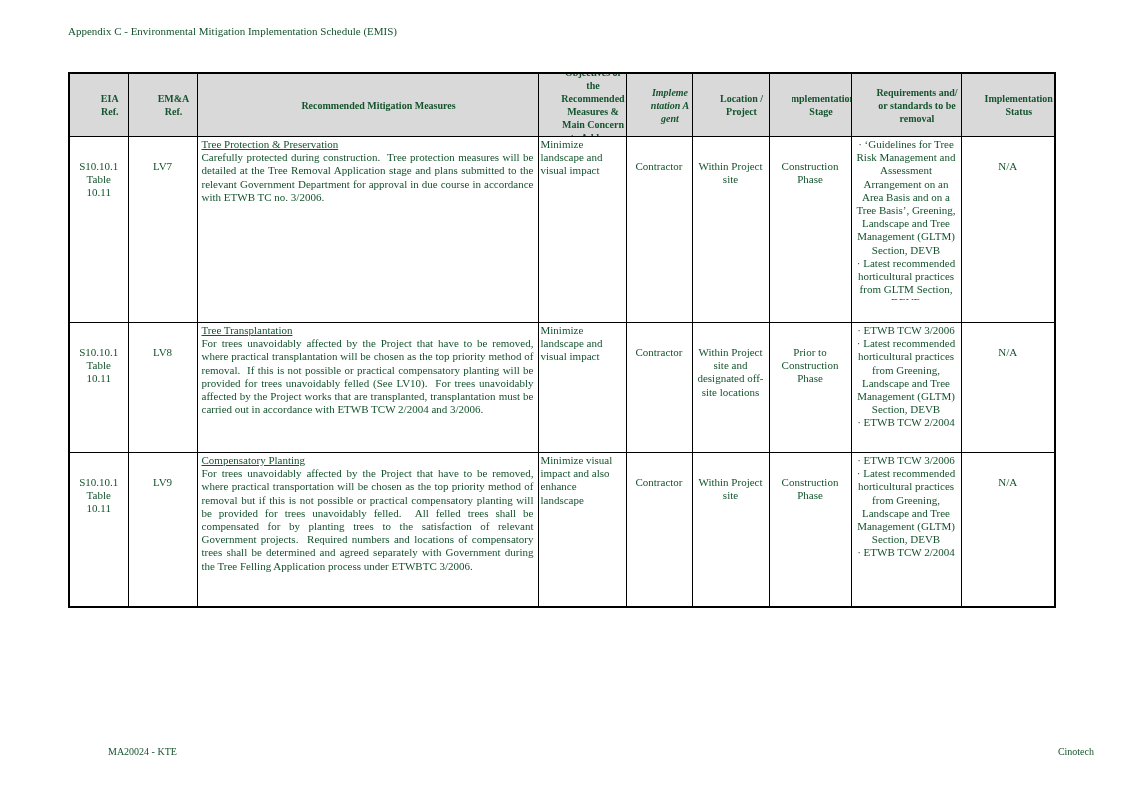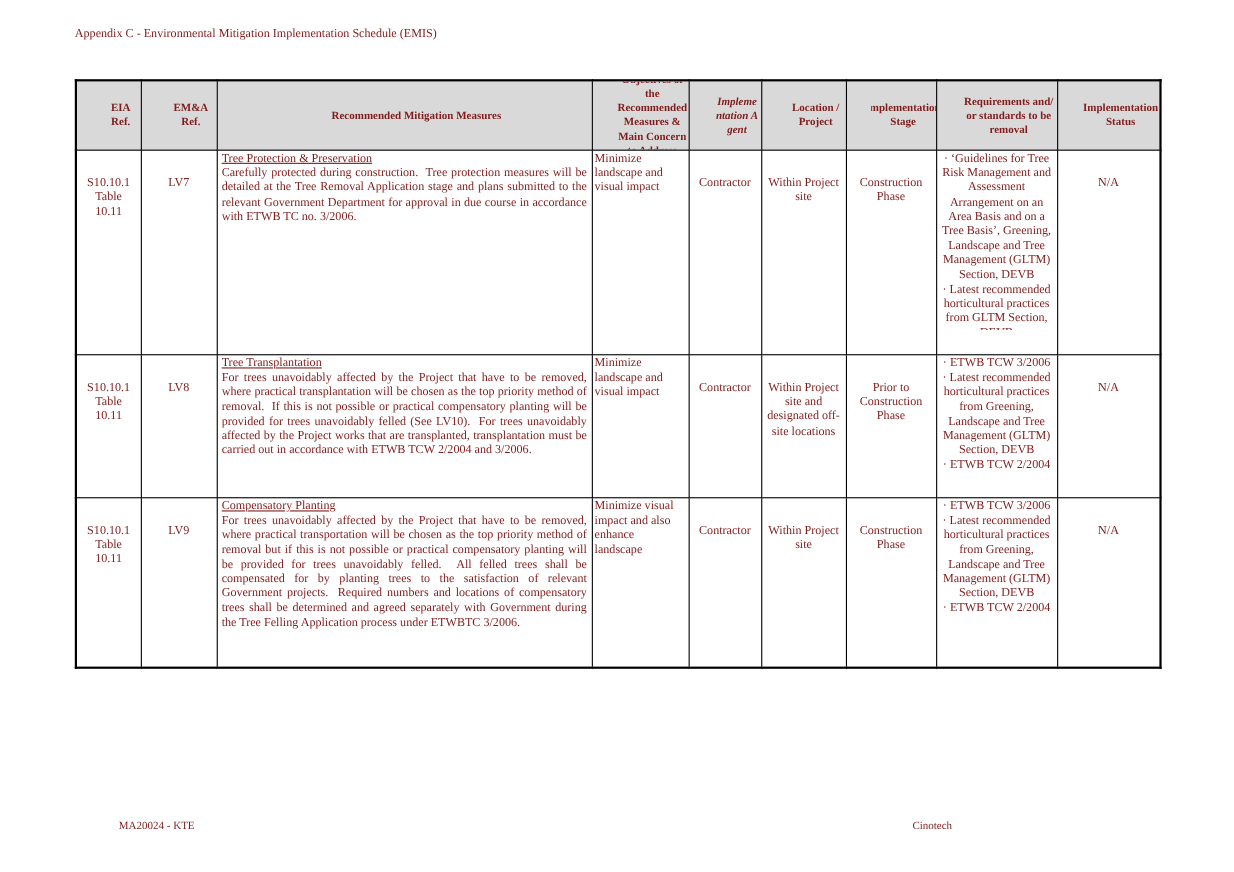--- a/index.html
+++ b/index.html
@@ -1,21 +1,21 @@
 <!DOCTYPE html>
 <html><head>
 <meta charset="utf-8">
 <style>
   html,body{margin:0;padding:0;background:#ffffff;}
   .page{
     position:relative;
     width:1122px;height:793px;
     background:#ffffff;
     font-family:"Liberation Serif","DejaVu Serif",serif;
-    color:#7f1d1d;
+    color:#14532d;
     overflow:hidden;
   }
   .doc-header{
     position:absolute;left:68px;top:25px;
     font-size:11px;line-height:13px;
   }
   table.emis{
     position:absolute;left:68px;top:72px;
     width:986px;
     border-collapse:collapse;
@@ -52,21 +52,21 @@
   .mtitle{text-decoration:underline;}
   .mbody{text-align:justify;white-space:pre-wrap;}
   .req-item{text-align:center;}
   .footer{
     position:absolute;left:68px;top:746px;width:986px;
     display:flex;
     font-size:10px;line-height:12px;margin-left:40px;
   }
   .footer > span{flex:1;}
   .footer .fc{text-align:center;}
-  .footer .fr{text-align:center;}
+  .footer .fr{text-align:right;}
 </style>
 </head>
 <body>
 
 <div class="page">
 
   <div class="doc-header">Appendix C - Environmental Mitigation Implementation Schedule (EMIS)</div>
 
   <table class="emis">
     <colgroup>

